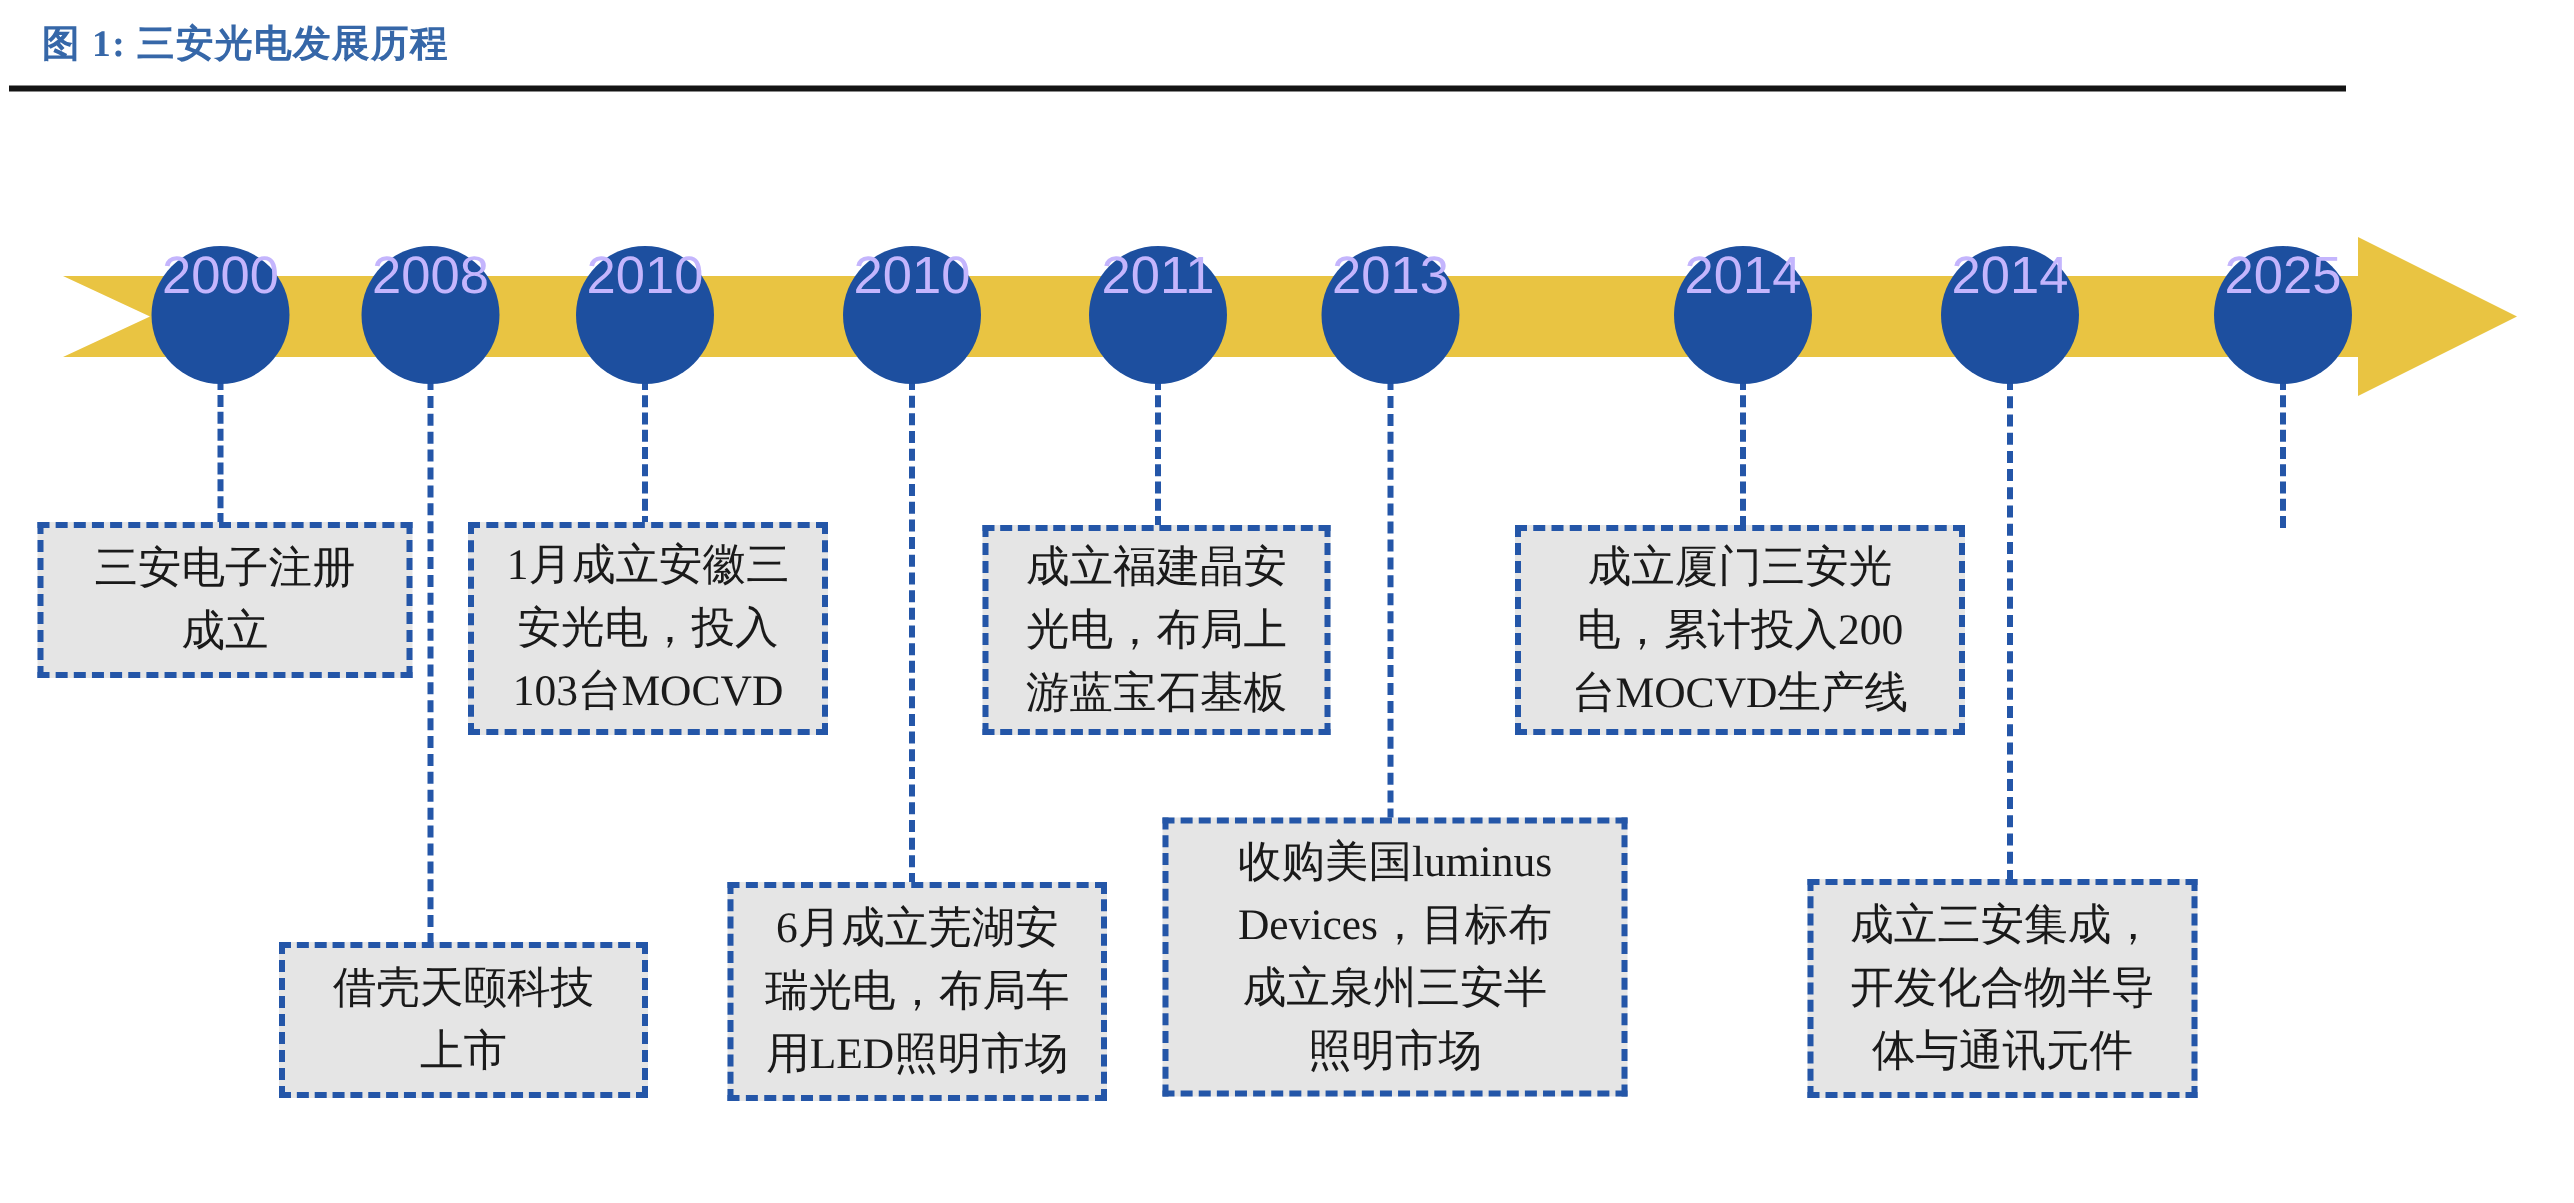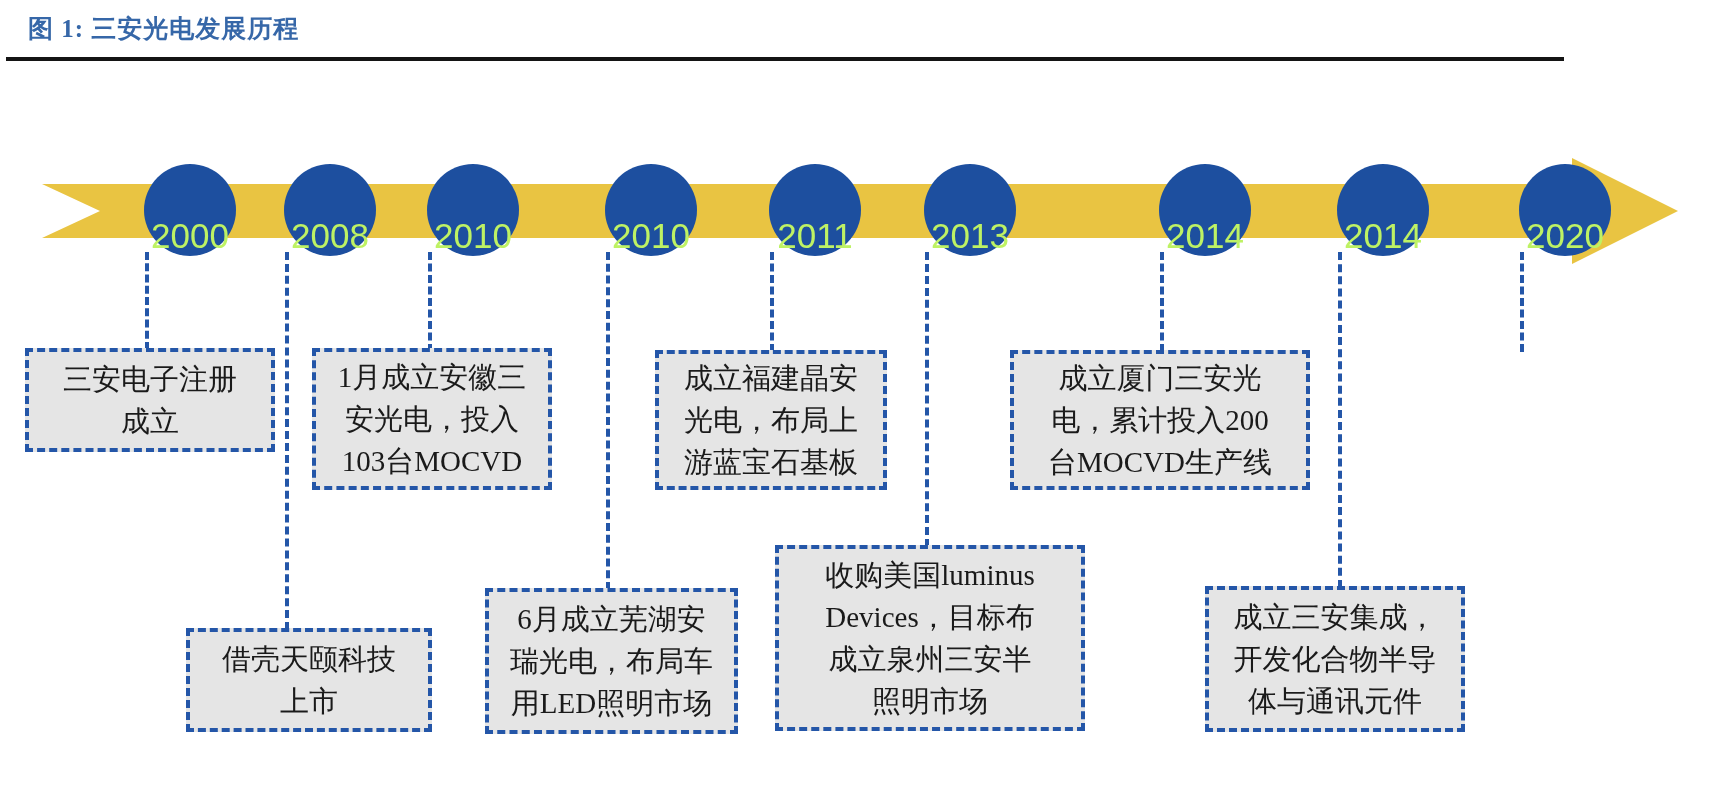--- a/index.html
+++ b/index.html
@@ -17,24 +17,23 @@
     letter-spacing:1px;white-space:nowrap;
   }
   .title-rule{
     position:absolute;left:6px;top:57px;width:1558px;height:4px;
     background:#141414;
   }
   .band-svg{position:absolute;left:0;top:0;}
   .circle{
     position:absolute;width:92px;height:92px;top:164px;
     border-radius:50%;background:#1D4F9F;
-    display:flex;align-items:flex-end;justify-content:center;
-    color:#bef264;font-size:35px;font-family:"Liberation Sans",sans-serif;
+    display:flex;align-items:flex-start;justify-content:center;
+    color:#c4b5fd;font-size:35px;font-family:"Liberation Sans",sans-serif;
     z-index:3;
-    margin-left:43px;
   }
   .connector{
     position:absolute;width:0;top:252px;
     border-left:4px dashed #2456A8;
     z-index:1;
   }
   .evbox{
     position:absolute;
     border:4px dashed #2456A8;background:#e5e5e5;
     display:flex;flex-direction:column;align-items:center;justify-content:center;
@@ -76,21 +75,21 @@
   <div class="circle" style="left:881px">
       <span>2013</span>
     </div>
   <div class="circle" style="left:1116px">
       <span>2014</span>
     </div>
   <div class="circle" style="left:1294px">
       <span>2014</span>
     </div>
   <div class="circle" style="left:1476px">
-      <span>2020</span>
+      <span>2025</span>
     </div>
 
   <div class="connector" style="left:145px;height:98px"></div>
   <div class="connector" style="left:285px;height:378px"></div>
   <div class="connector" style="left:428px;height:100px"></div>
   <div class="connector" style="left:606px;height:338px"></div>
   <div class="connector" style="left:770px;height:100px"></div>
   <div class="connector" style="left:925px;height:295px"></div>
   <div class="connector" style="left:1160px;height:100px"></div>
   <div class="connector" style="left:1338px;height:336px"></div>

